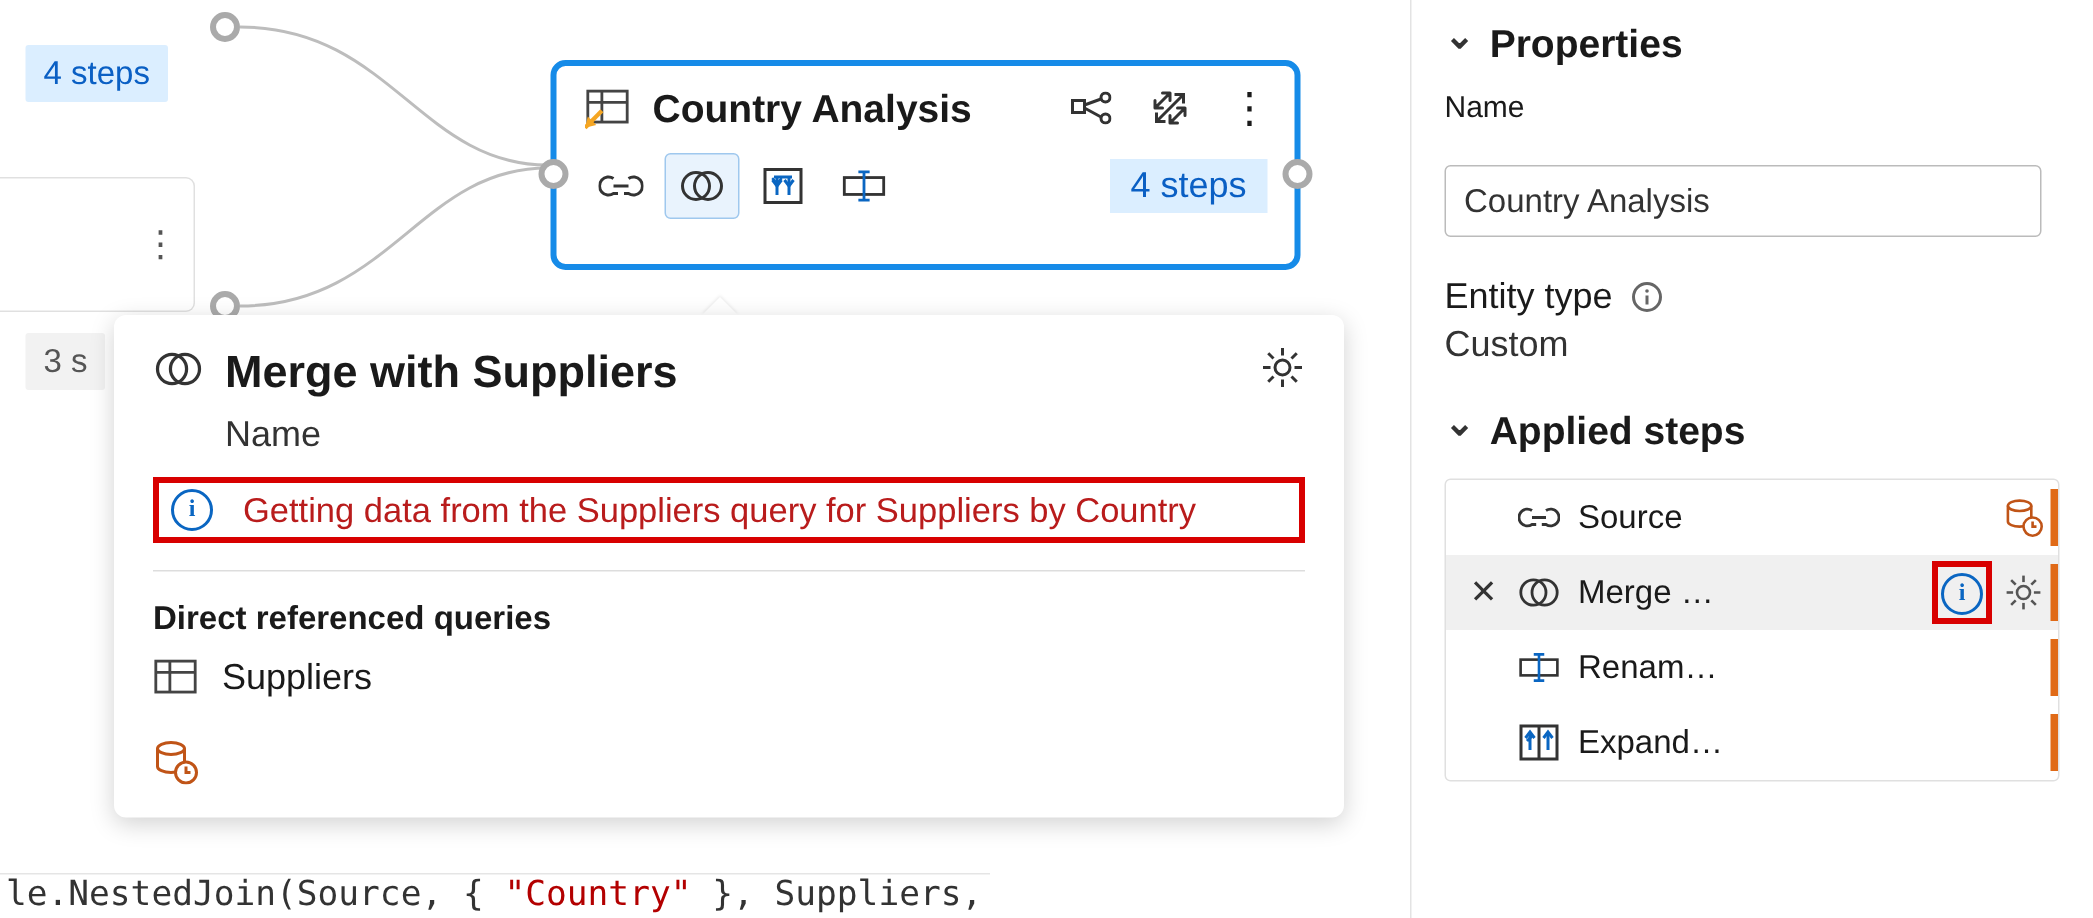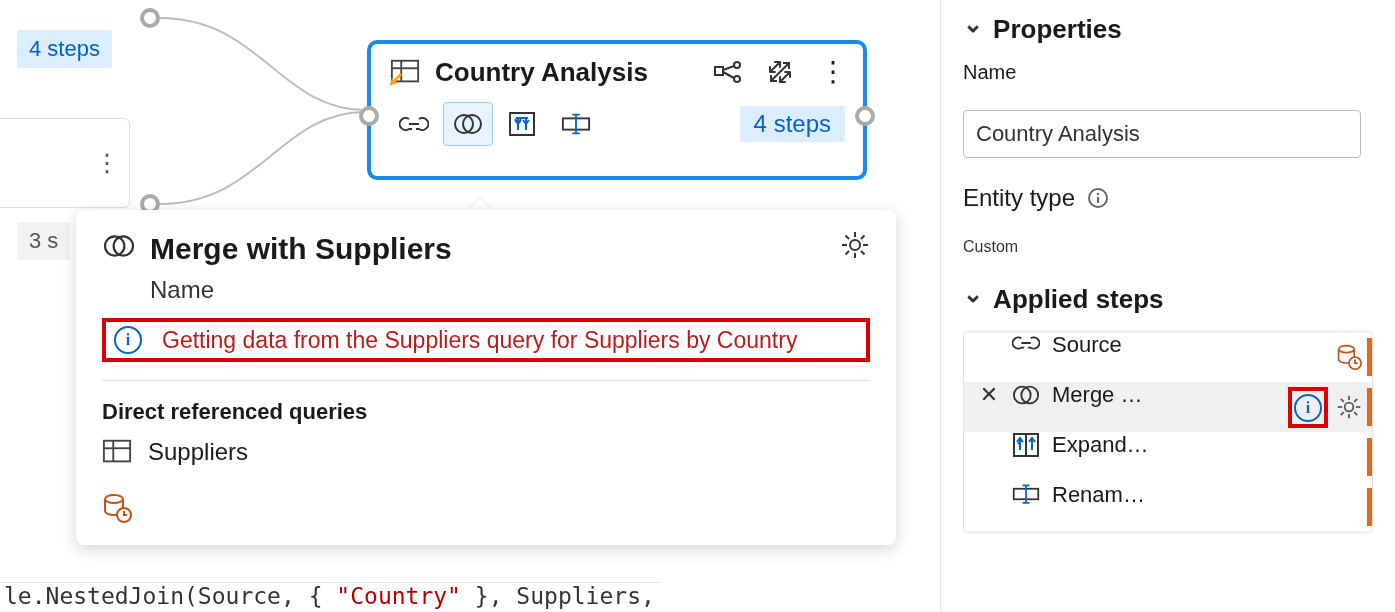--- a/index.html
+++ b/index.html
@@ -48,25 +48,25 @@
   .formula-strip .kw { color: #333; }
   .formula-strip .str { color: #b30000; }
 
   
   .sidebar { position: absolute; left: 940px; top: 0; width: 455px; height: 612px; border-left: 1px solid #e3e3e3; padding: 8px 22px 0 22px; }
   .sec-header { display: flex; align-items: center; gap: 10px; font-size: 26px; font-weight: 600; margin-bottom: 16px; margin-top: 6px;}
   .chev::before { content: "\2304"; display:inline-block; transform: translateY(-6px); font-size: 24px; color: #333; }
   .field-label { font-size: 20px; margin-bottom: 26px; display:flex; align-items:center; gap:10px;}
   .text-input { width: 398px; height: 48px; border: 1px solid #bbb; border-radius: 4px; font-size: 22px; padding: 0 12px; color: #333; }
   .entity-label { font-size: 24px; margin-top: 26px; display:flex; align-items:center; gap:12px;}
-  .entity-val { font-size: 16px; margin-top: 26px; color: #333; }
+  .entity-val { font-size: 24px; margin-top: 4px; color: #333; }
 
   .steps-panel { margin-top: 8px; }
   .steps-list { border: 1px solid #e0e0e0; border-radius: 4px; }
-  .step-item { height: 50px; display: flex; gap: 12px; padding: 0 10px 0 14px; position: relative; font-size: 22px; }
+  .step-item { height: 50px; display: flex; align-items: center; gap: 12px; padding: 0 10px 0 14px; position: relative; font-size: 22px; }
   .step-item.selected { background: #f0f0f0; }
   .step-item .step-delete { width: 22px; text-align:center; color:#333;}
   .step-item .step-icon { width: 28px; display:inline-flex; justify-content:center;}
   .step-item .step-name { flex: 1; white-space: nowrap; overflow: hidden; text-overflow: ellipsis; }
   .step-item .indicators { display: flex; align-items: center; gap: 8px; }
   .bar-orange { position: absolute; right: 0; top: 6px; width: 5px; height: 38px; background: #e06a17; }
   .info-circle { width: 28px; height: 28px; border-radius: 50%; border: 2px solid #0a66c2; color: #0a66c2; display:inline-flex; align-items:center; justify-content:center; font-weight:700; font-family: Georgia, serif; font-size: 16px;}
   .info-box-red { border: 4px solid #d80000; padding: 2px; }
 
   .gear-svg { width: 30px; height: 30px; }
@@ -302,41 +302,41 @@
                 </g>
               </svg>
           </span>
         </span>
         <span class="bar-orange"></span>
       </div>
 
       <div class="step-item">
         <span class="step-delete"></span>
         <span class="step-icon">
+          <svg class="rename-svg" viewBox="0 0 32 24">
+              <rect x="2" y="6" width="28" height="12" fill="none" stroke="#333" stroke-width="2"></rect>
+              <line x1="16" y1="2" x2="16" y2="22" stroke="#0a66c2" stroke-width="2"></line>
+              <path d="M 12 2 h 8 M 12 22 h 8" stroke="#0a66c2" stroke-width="2"></path>
+            </svg>
+        </span>
+        <span class="step-name">Renam…</span>
+        <span class="bar-orange"></span>
+      </div>
+
+      <div class="step-item">
+        <span class="step-delete"></span>
+        <span class="step-icon">
           <svg class="expand-svg" viewBox="0 0 28 26">
               <rect x="2" y="2" width="24" height="22" fill="none" stroke="#333" stroke-width="2"></rect>
               <line x1="14" y1="2" x2="14" y2="24" stroke="#333" stroke-width="2"></line>
               <polyline points="6,12 10,8 6,12" fill="none" stroke="#0a66c2" stroke-width="2"></polyline>
               <path d="M 8 6 v 12 M 20 6 v 12" stroke="#0a66c2" stroke-width="2"></path>
               <polyline points="5,10 8,6 11,10" fill="none" stroke="#0a66c2" stroke-width="2"></polyline>
               <polyline points="17,10 20,6 23,10" fill="none" stroke="#0a66c2" stroke-width="2"></polyline>
             </svg>
         </span>
         <span class="step-name">Expand…</span>
         <span class="bar-orange"></span>
       </div>
 
-      <div class="step-item">
-        <span class="step-delete"></span>
-        <span class="step-icon">
-          <svg class="rename-svg" viewBox="0 0 32 24">
-              <rect x="2" y="6" width="28" height="12" fill="none" stroke="#333" stroke-width="2"></rect>
-              <line x1="16" y1="2" x2="16" y2="22" stroke="#0a66c2" stroke-width="2"></line>
-              <path d="M 12 2 h 8 M 12 22 h 8" stroke="#0a66c2" stroke-width="2"></path>
-            </svg>
-        </span>
-        <span class="step-name">Renam…</span>
-        <span class="bar-orange"></span>
-      </div>
-
     </div>
   </div>
 </div>
 
 </body></html>

